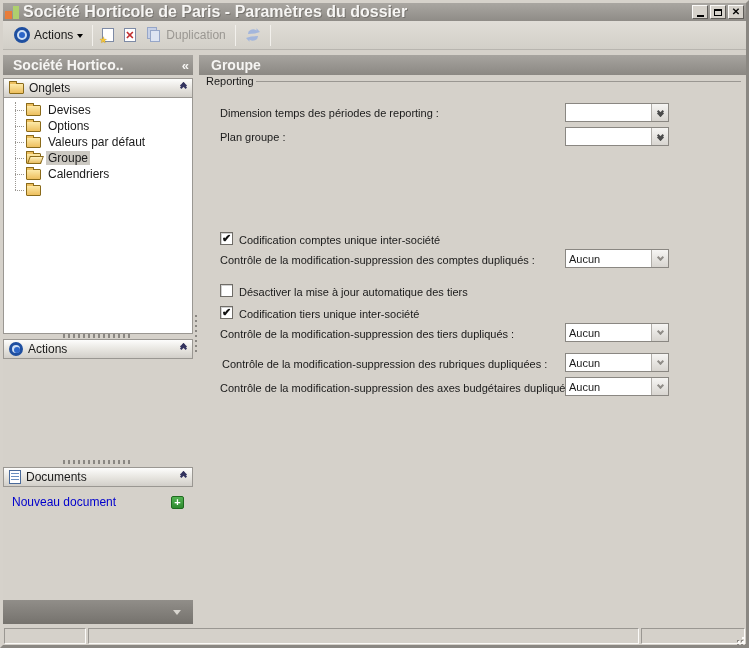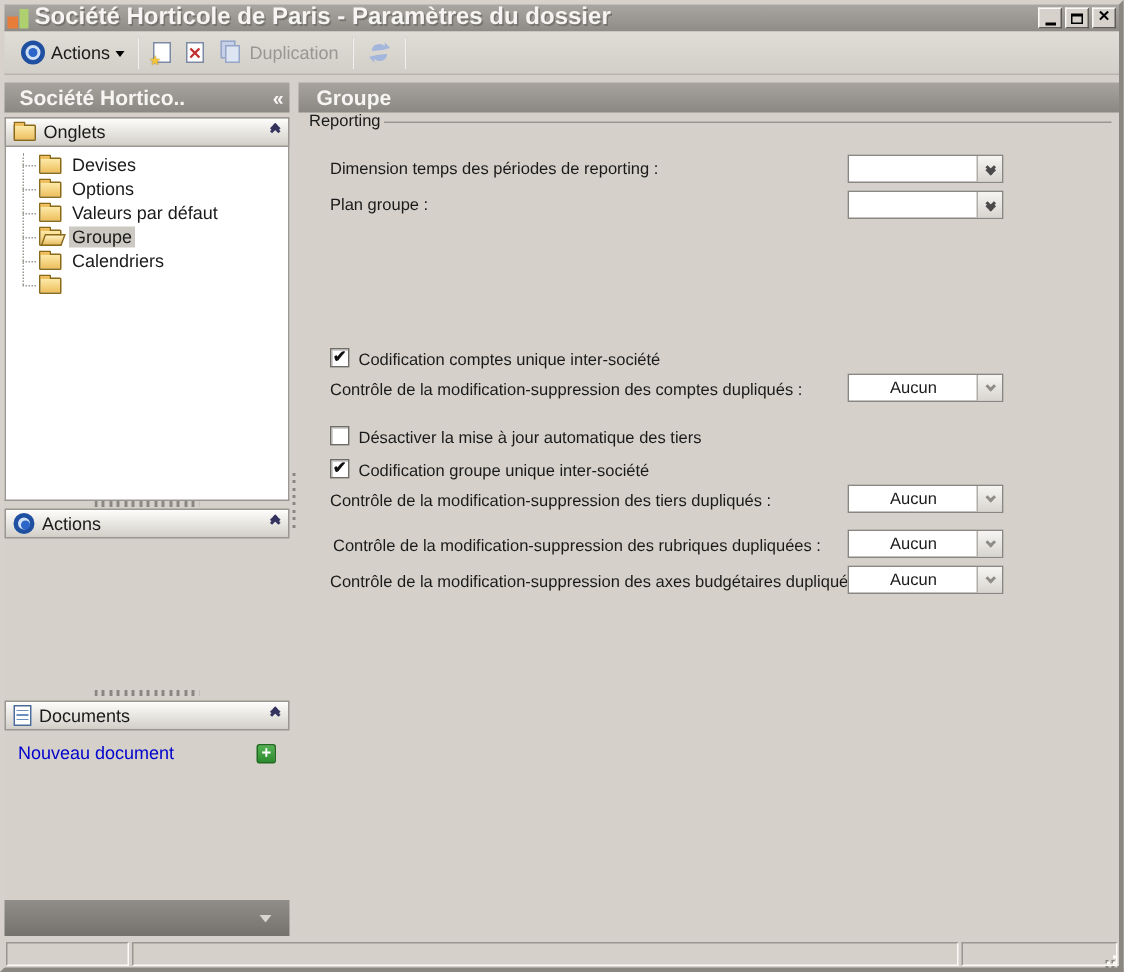--- a/index.html
+++ b/index.html
@@ -140,21 +140,21 @@
     display:flex; align-items:center; padding-left:12px; }
 
   .section-rule { position:absolute; left:7px; right:5px; display:flex; align-items:center; }
   .section-rule .sec-label { font-size:11px; color:#1a1a1a; padding-right:2px; }
   .section-rule .sec-line { flex:1; border-top:1px solid #9a9792; margin-top:1px; }
 
   .fld-label { position:absolute; font-size:11px; color:#1a1a1a; white-space:nowrap; }
 
   .combo { position:absolute; left:366px; width:104px; height:19px; background:#fff;
     border:1px solid #8a8782; display:flex; }
-  .combo .combo-value { flex:1; font-size:11px; color:#1a1a1a; padding:3px 2px 0 3px; overflow:hidden;text-align:center; }
+  .combo .combo-value { flex:1; font-size:11px; color:#1a1a1a; padding:3px 2px 0 3px; overflow:hidden; }
   .combo .combo-btn { width:17px; height:100%; background:linear-gradient(180deg,#f6f5f3,#d8d5d0);
     border-left:1px solid #b0ada8; display:flex; flex-direction:column; align-items:center; justify-content:center; }
   .chev-dn { width:5px; height:5px; border-left:2px solid #4a4a4a; border-bottom:2px solid #4a4a4a;
     transform:rotate(-45deg); margin-top:-3px; }
   .chev-dn.first { margin-top:-1px; }
   .combo.single .chev-dn { border-color:#8f8c87; margin-top:-2px; }
 
   .checkbox { position:absolute; left:21px; width:13px; height:13px; background:#fff;
     border:1px solid #6f6c67; box-shadow:inset 1px 1px 0 rgba(0,0,0,0.18);
     font-size:11px; line-height:11px; font-weight:bold; color:#111; text-align:center; }
@@ -349,21 +349,21 @@
       <span class="combo-value">Aucun</span>
       <span class="combo-btn">
         <span class="chev-dn"></span>
       </span>
     </div>
 
     <div class="checkbox" style="top:232px;"></div>
     <div class="fld-label" style="left:40px; top:234px;">Désactiver la mise à jour automatique des tiers</div>
 
     <div class="checkbox" style="top:254px;">✔</div>
-    <div class="fld-label" style="left:40px; top:256px;">Codification groupe unique inter-société</div>
+    <div class="fld-label" style="left:40px; top:256px;">Codification tiers unique inter-société</div>
 
     <div class="fld-label" style="left:21px; top:276px;">Contrôle de la modification-suppression des tiers dupliqués :</div>
     <div class="combo single" style="top:271px;">
       <span class="combo-value">Aucun</span>
       <span class="combo-btn">
         <span class="chev-dn"></span>
       </span>
     </div>
 
     <div class="fld-label" style="left:23px; top:306px;">Contrôle de la modification-suppression des rubriques dupliquées :</div>

